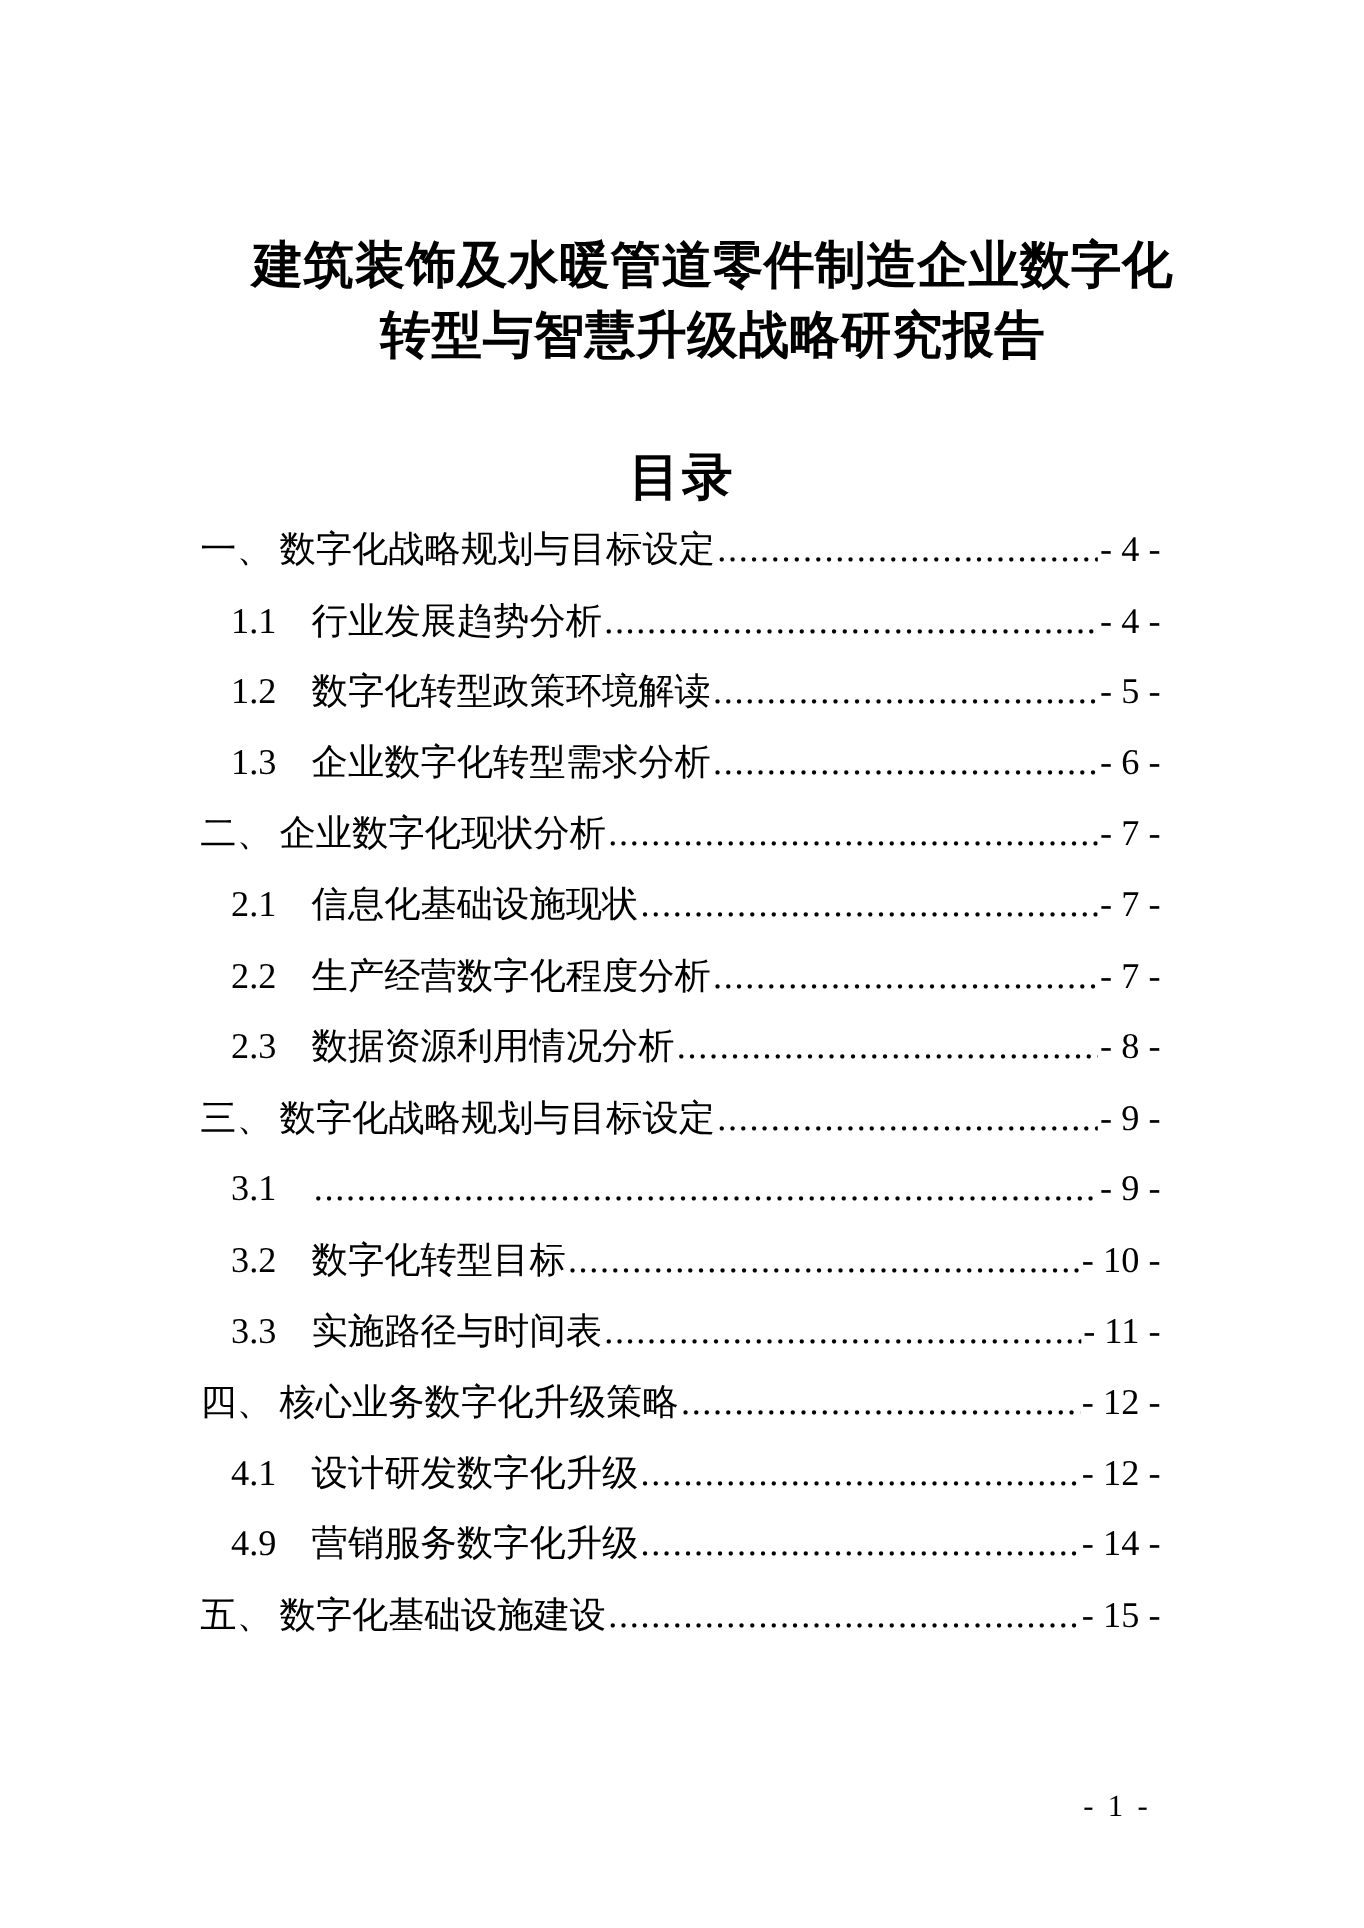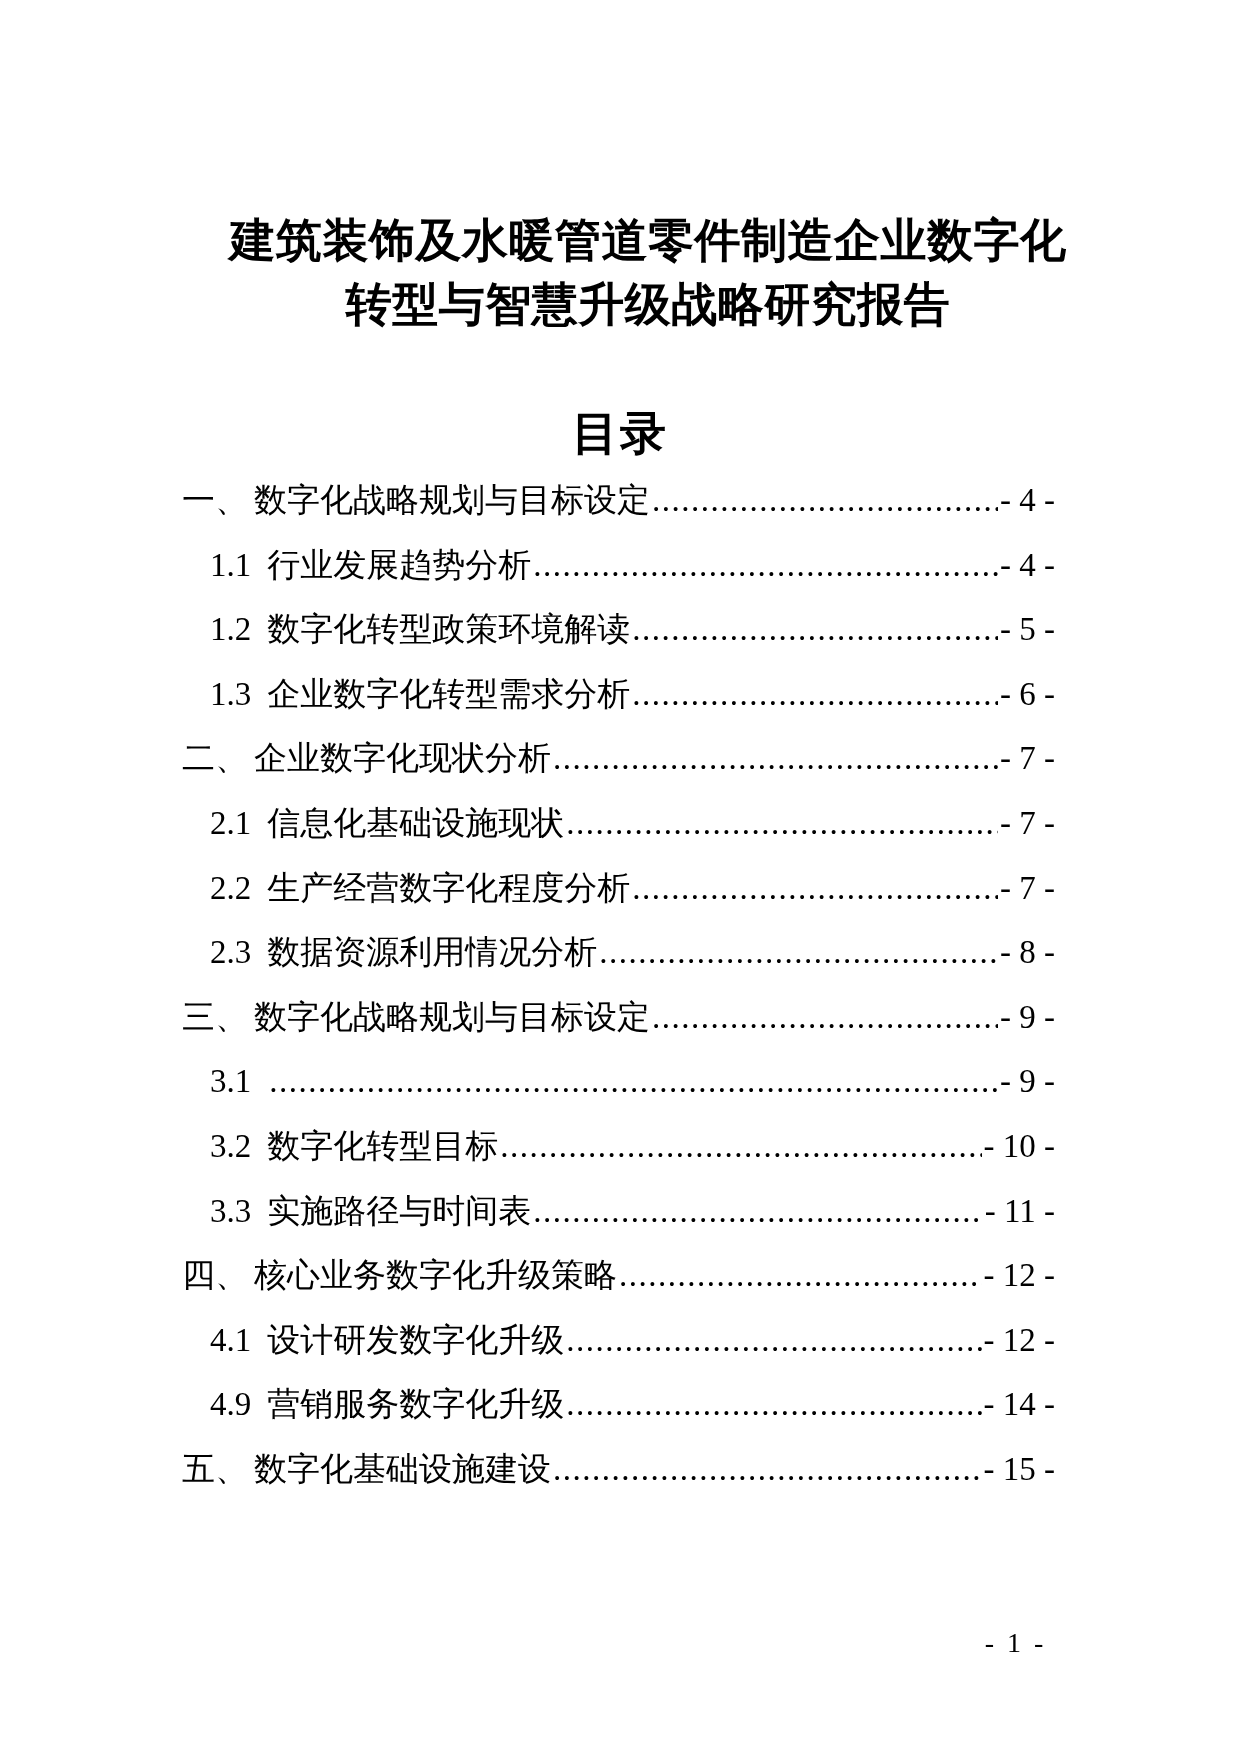--- a/index.html
+++ b/index.html
@@ -54,21 +54,21 @@
     display: flex;
     align-items: baseline;
     height: 64.6px;
     line-height: 64.6px;
     font-size: 33px;
     white-space: nowrap;
   }
   .toc-row.level-2 { padding-left: 28px; }
   .toc-num { flex: 0 0 auto; }
   .level-1 .toc-num { margin-right: 6px; }
-  .level-2 .toc-num { margin-right: 16px; }
+  .level-2 .toc-num { margin-right: 32px; }
   .toc-title { flex: 0 0 auto; }
   .toc-dots {
     flex: 1 1 auto;
     min-width: 0;
     overflow: hidden;
     margin: 0 2px;
   }
   .toc-dots::after {
     content: "..............................................................................................................................................................................";
     letter-spacing: 1.5px;

